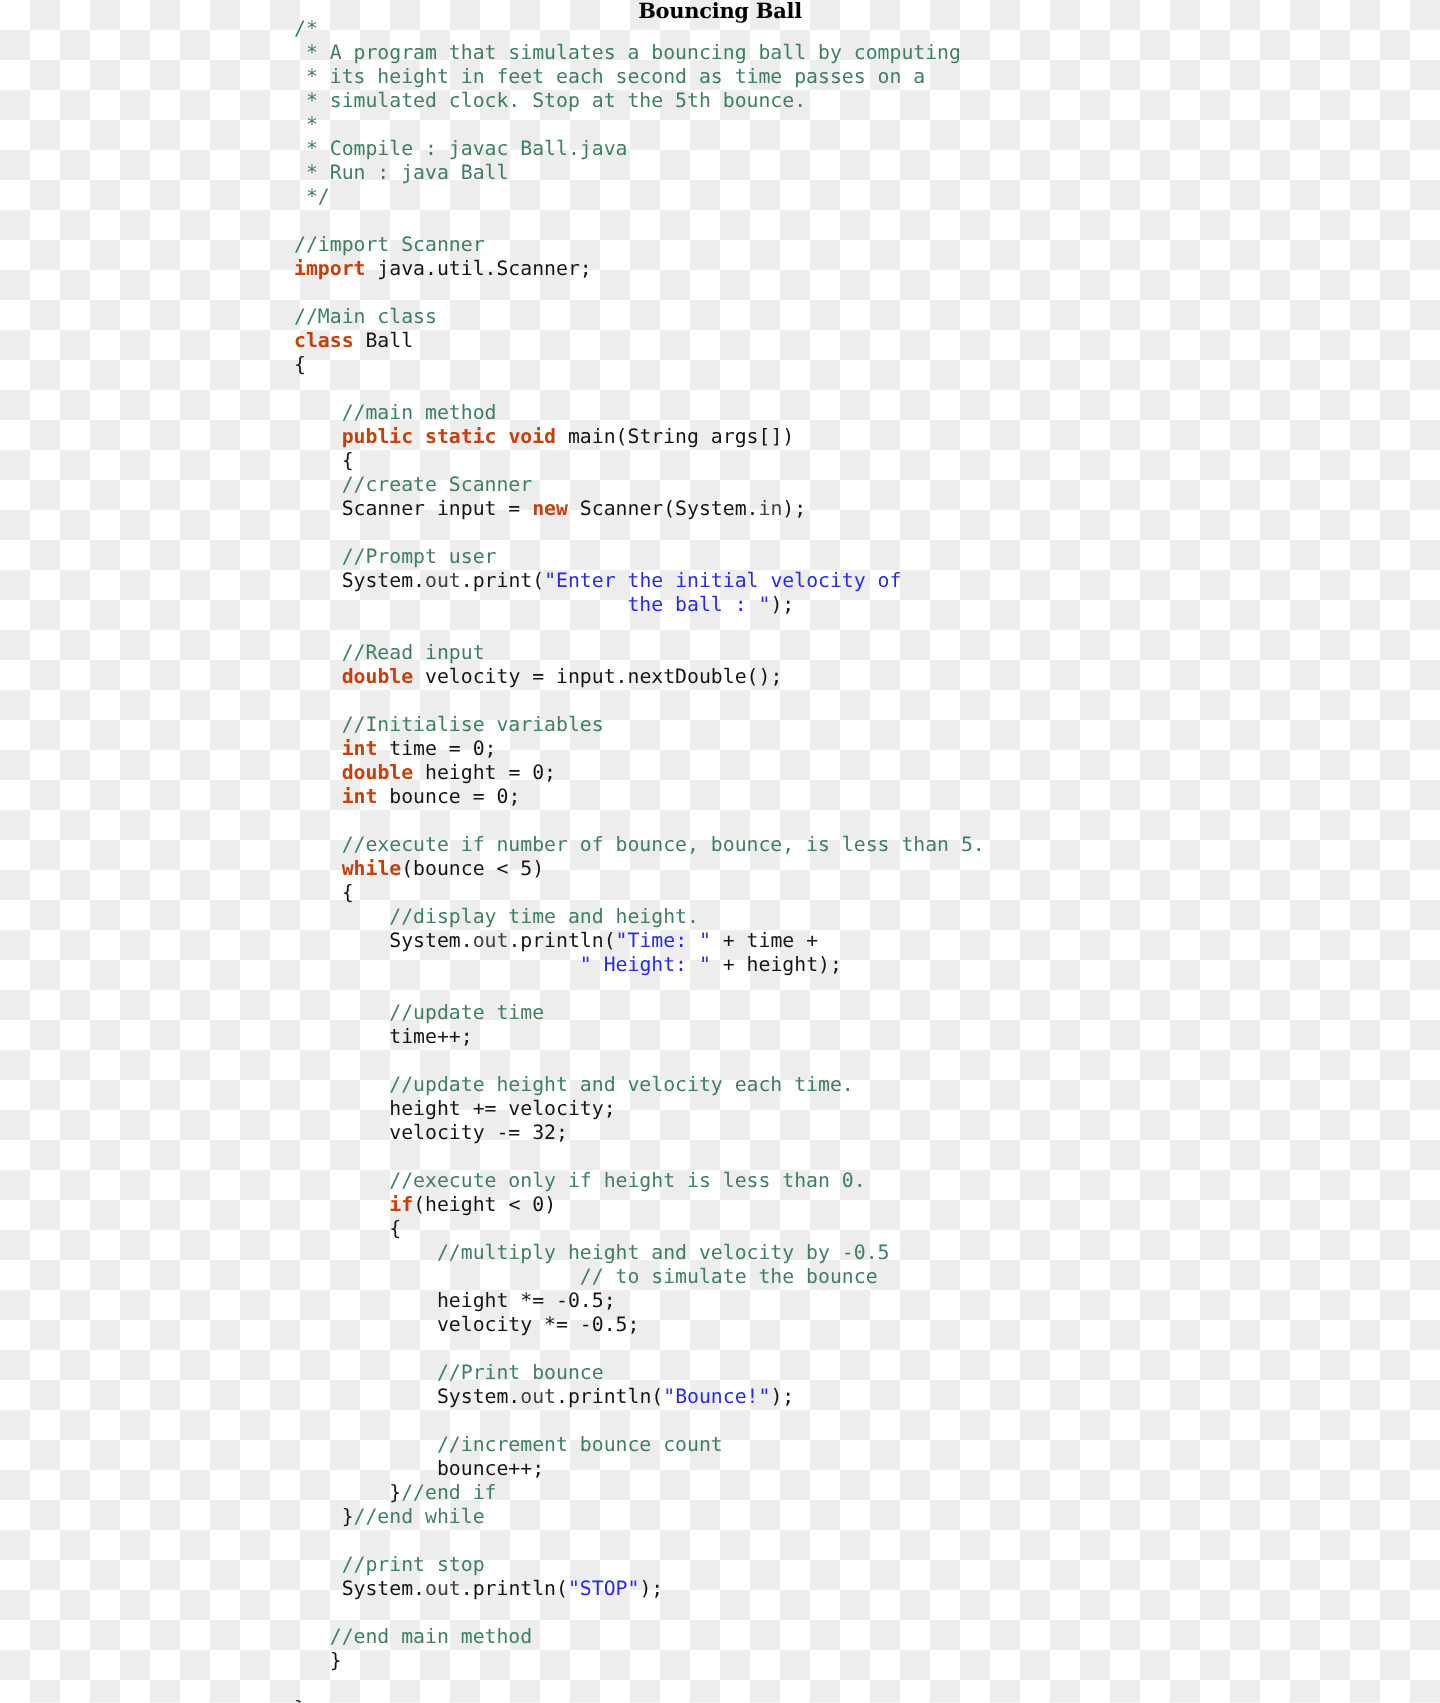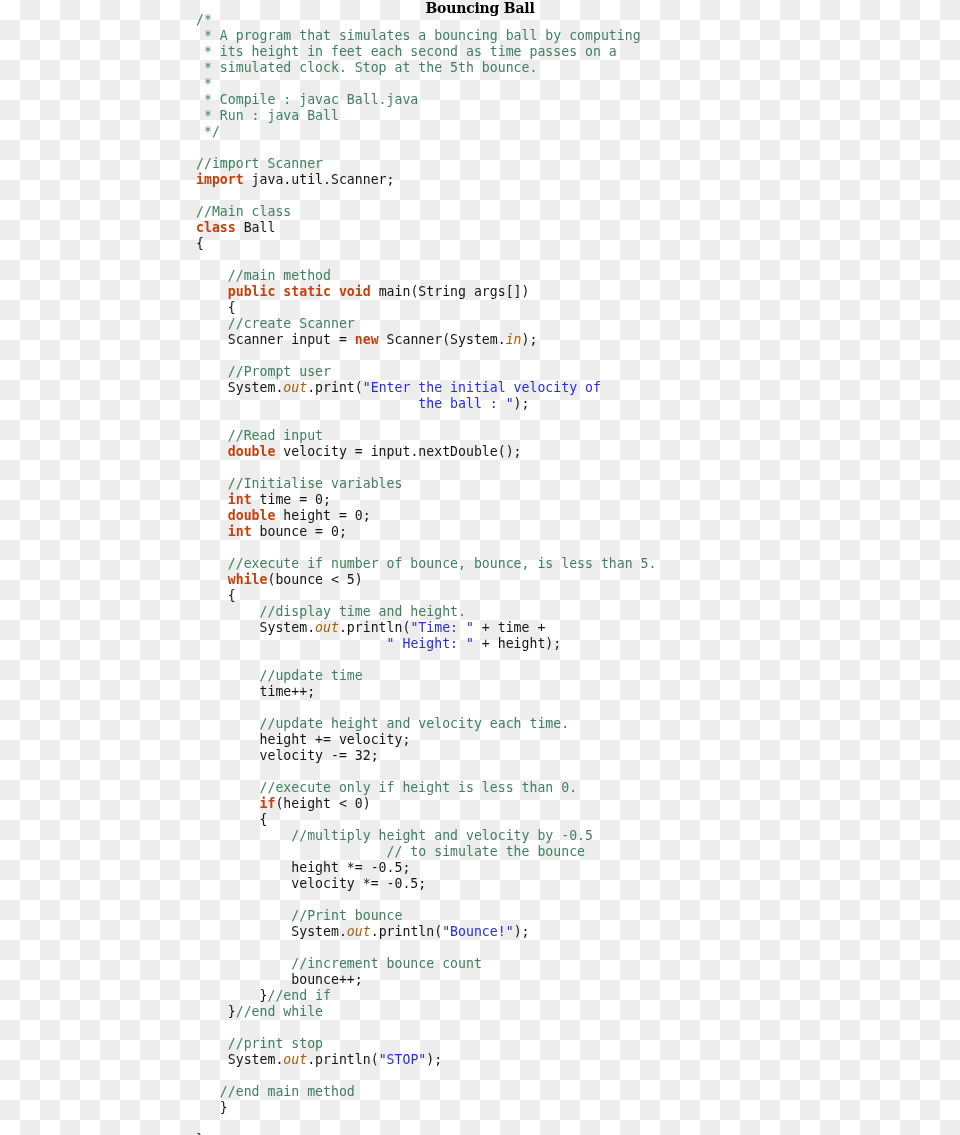--- a/index.html
+++ b/index.html
@@ -56,21 +56,21 @@
   }
 
   .code-line {
     height: 16px;
     white-space: pre;
   }
 
   .tok-comment { color: #3f7f5f; }
   .tok-keyword { color: #c2410c; font-weight: bold; }
   .tok-string  { color: #2a2ae0; }
-  .tok-field   { color: #a16207; font-style: italic; }
+  .tok-field   { color: #404040; }
   .tok-plain   { color: #151515; }
 </style>
 </head>
 <body>
 
 <div id="page">
 
   <div class="doc-title">Bouncing Ball</div>
 
   <div class="code-block" id="code-block"><div class="code-line"><span class="tok-comment">/*</span></div><div class="code-line"><span class="tok-comment"> * A program that simulates a bouncing ball by computing</span></div><div class="code-line"><span class="tok-comment"> * its height in feet each second as time passes on a</span></div><div class="code-line"><span class="tok-comment"> * simulated clock. Stop at the 5th bounce.</span></div><div class="code-line"><span class="tok-comment"> *</span></div><div class="code-line"><span class="tok-comment"> * Compile : javac Ball.java</span></div><div class="code-line"><span class="tok-comment"> * Run : java Ball</span></div><div class="code-line"><span class="tok-comment"> */</span></div><div class="code-line"><span class="tok-plain"></span>&nbsp;</div><div class="code-line"><span class="tok-comment">//import Scanner</span></div><div class="code-line"><span class="tok-keyword">import</span><span class="tok-plain"> java.util.Scanner;</span></div><div class="code-line"><span class="tok-plain"></span>&nbsp;</div><div class="code-line"><span class="tok-comment">//Main class</span></div><div class="code-line"><span class="tok-keyword">class</span><span class="tok-plain"> Ball</span></div><div class="code-line"><span class="tok-plain">{</span></div><div class="code-line"><span class="tok-plain"></span>&nbsp;</div><div class="code-line"><span class="tok-comment">    //main method</span></div><div class="code-line"><span class="tok-plain">    </span><span class="tok-keyword">public static void</span><span class="tok-plain"> main(String args[])</span></div><div class="code-line"><span class="tok-plain">    {</span></div><div class="code-line"><span class="tok-comment">    //create Scanner</span></div><div class="code-line"><span class="tok-plain">    Scanner input = </span><span class="tok-keyword">new</span><span class="tok-plain"> Scanner(System.</span><span class="tok-field">in</span><span class="tok-plain">);</span></div><div class="code-line"><span class="tok-plain"></span>&nbsp;</div><div class="code-line"><span class="tok-comment">    //Prompt user</span></div><div class="code-line"><span class="tok-plain">    System.</span><span class="tok-field">out</span><span class="tok-plain">.print(</span><span class="tok-string">"Enter the initial velocity of</span></div><div class="code-line"><span class="tok-string">                            the ball : "</span><span class="tok-plain">);</span></div><div class="code-line"><span class="tok-plain"></span>&nbsp;</div><div class="code-line"><span class="tok-comment">    //Read input</span></div><div class="code-line"><span class="tok-plain">    </span><span class="tok-keyword">double</span><span class="tok-plain"> velocity = input.nextDouble();</span></div><div class="code-line"><span class="tok-plain"></span>&nbsp;</div><div class="code-line"><span class="tok-comment">    //Initialise variables</span></div><div class="code-line"><span class="tok-plain">    </span><span class="tok-keyword">int</span><span class="tok-plain"> time = 0;</span></div><div class="code-line"><span class="tok-plain">    </span><span class="tok-keyword">double</span><span class="tok-plain"> height = 0;</span></div><div class="code-line"><span class="tok-plain">    </span><span class="tok-keyword">int</span><span class="tok-plain"> bounce = 0;</span></div><div class="code-line"><span class="tok-plain"></span>&nbsp;</div><div class="code-line"><span class="tok-comment">    //execute if number of bounce, bounce, is less than 5.</span></div><div class="code-line"><span class="tok-plain">    </span><span class="tok-keyword">while</span><span class="tok-plain">(bounce &lt; 5)</span></div><div class="code-line"><span class="tok-plain">    {</span></div><div class="code-line"><span class="tok-comment">        //display time and height.</span></div><div class="code-line"><span class="tok-plain">        System.</span><span class="tok-field">out</span><span class="tok-plain">.println(</span><span class="tok-string">"Time: "</span><span class="tok-plain"> + time +</span></div><div class="code-line"><span class="tok-plain">                        </span><span class="tok-string">" Height: "</span><span class="tok-plain"> + height);</span></div><div class="code-line"><span class="tok-plain"></span>&nbsp;</div><div class="code-line"><span class="tok-comment">        //update time</span></div><div class="code-line"><span class="tok-plain">        time++;</span></div><div class="code-line"><span class="tok-plain"></span>&nbsp;</div><div class="code-line"><span class="tok-comment">        //update height and velocity each time.</span></div><div class="code-line"><span class="tok-plain">        height += velocity;</span></div><div class="code-line"><span class="tok-plain">        velocity -= 32;</span></div><div class="code-line"><span class="tok-plain"></span>&nbsp;</div><div class="code-line"><span class="tok-comment">        //execute only if height is less than 0.</span></div><div class="code-line"><span class="tok-plain">        </span><span class="tok-keyword">if</span><span class="tok-plain">(height &lt; 0)</span></div><div class="code-line"><span class="tok-plain">        {</span></div><div class="code-line"><span class="tok-comment">            //multiply height and velocity by -0.5</span></div><div class="code-line"><span class="tok-comment">                        // to simulate the bounce</span></div><div class="code-line"><span class="tok-plain">            height *= -0.5;</span></div><div class="code-line"><span class="tok-plain">            velocity *= -0.5;</span></div><div class="code-line"><span class="tok-plain"></span>&nbsp;</div><div class="code-line"><span class="tok-comment">            //Print bounce</span></div><div class="code-line"><span class="tok-plain">            System.</span><span class="tok-field">out</span><span class="tok-plain">.println(</span><span class="tok-string">"Bounce!"</span><span class="tok-plain">);</span></div><div class="code-line"><span class="tok-plain"></span>&nbsp;</div><div class="code-line"><span class="tok-comment">            //increment bounce count</span></div><div class="code-line"><span class="tok-plain">            bounce++;</span></div><div class="code-line"><span class="tok-plain">        }</span><span class="tok-comment">//end if</span></div><div class="code-line"><span class="tok-plain">    }</span><span class="tok-comment">//end while</span></div><div class="code-line"><span class="tok-plain"></span>&nbsp;</div><div class="code-line"><span class="tok-comment">    //print stop</span></div><div class="code-line"><span class="tok-plain">    System.</span><span class="tok-field">out</span><span class="tok-plain">.println(</span><span class="tok-string">"STOP"</span><span class="tok-plain">);</span></div><div class="code-line"><span class="tok-plain"></span>&nbsp;</div><div class="code-line"><span class="tok-comment">   //end main method</span></div><div class="code-line"><span class="tok-plain">   }</span></div><div class="code-line"><span class="tok-plain"></span>&nbsp;</div><div class="code-line"><span class="tok-plain">}</span></div></div>

